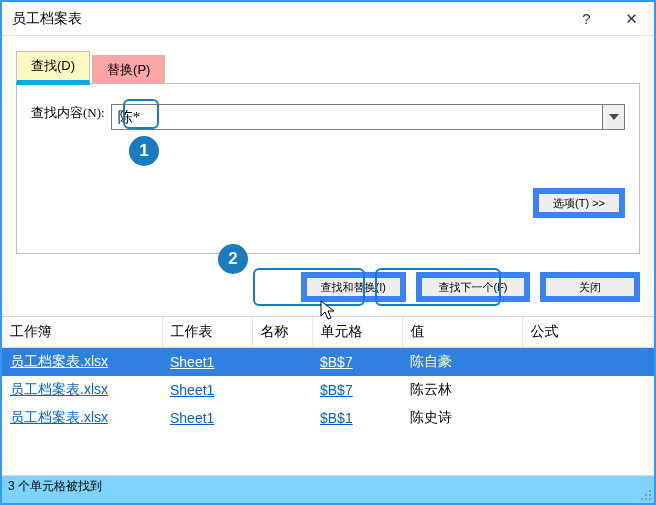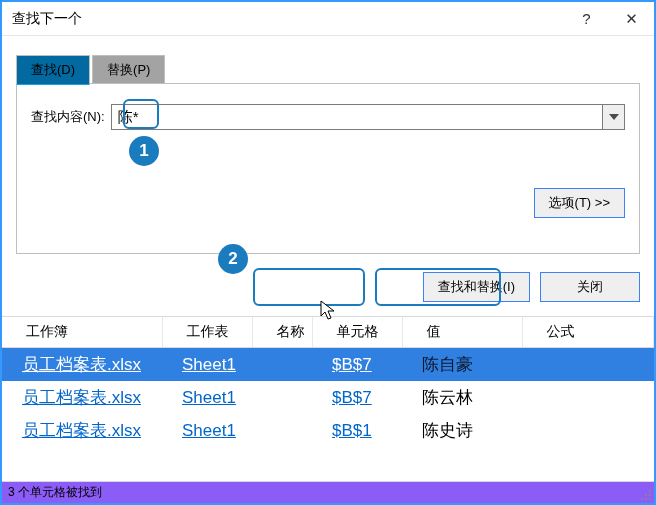--- a/index.html
+++ b/index.html
@@ -49,41 +49,42 @@
     content: "";
     position: absolute;
     left: 0; right: 0; bottom: 0;
     border-bottom: 1px solid #bfbfbf;
   }
   .tab {
     padding: 5px 14px 5px 14px;
     border: 1px solid #bfbfbf;
     border-bottom: none;
     margin-right: 2px;
-    background: #a3a3a3;
+    background: #fca5a5;
     position: relative;
     z-index: 0;
     font-size: 13px;
   }
   .tab.active {
-    background: #0369a1;
+    background: #fef9c3;
     z-index: 2;
-    border-bottom: 1px solid #0ea5e9;
+    border-bottom: 5px solid #0ea5e9;
     margin-bottom: -1px;
   }
   .panel {
     border: 1px solid #bfbfbf;
     border-top: none;
     padding: 20px 14px 14px 14px;
     position: relative;
     min-height: 170px;
   }
   .row-find {
     display: flex;
-    align-items: center;
+    align-items: flex-start;
+    font-family: Liberation Serif, serif;
   }
   .row-find label { margin-right: 6px; }
   .find-input-wrap {
     flex: 1;
     display: flex;
   }
   .find-input {
     flex: 1;
     height: 26px;
     border: 1px solid #7a7a7a;
@@ -122,26 +123,26 @@
     pointer-events: none;
   }
   .options-btn-row {
     display: flex;
     justify-content: flex-end;
     margin-top: 58px;
   }
   .btn {
     min-width: 88px;
     height: 30px;
-    border: 1px solid #3b82f6;
+    border: 6px solid #3b82f6;
     background: #efefef;
     display: inline-flex;
     align-items: center;
     justify-content: center;
-    font-size: 13px;
+    font-size: 11px;
     padding: 0 14px;
     font-family: inherit;
   }
   .action-row {
     display: flex;
     justify-content: flex-end;
     gap: 10px;
     padding: 10px 14px 14px 14px;
     position: relative;
   }
@@ -154,67 +155,67 @@
     flex-direction: column;
   }
   table {
     border-collapse: collapse;
     width: 100%;
     table-layout: fixed;
   }
   thead th {
     text-align: left;
     font-weight: normal;
-    padding: 6px 24px;
+    padding: 6px 8px;
     border-bottom: 1px solid #d9d9d9;
     border-right: 1px solid #e8e8e8;
     font-size: 14px;
     white-space: nowrap;
     overflow: hidden;
   }
   tbody td {
-    padding: 5px 20px;
-    font-size: 17px;
+    padding: 5px 8px;
+    font-size: 14px;
     white-space: nowrap;
     overflow: hidden;
   }
   tbody td.link { color: #0066cc; text-decoration: underline; }
   tbody tr.selected td {
     background: #2f80e0;
-    color: #0f172a;
+    color: #fef9c3;
   }
   tbody tr.selected td.link { color: #fff; }
   .statusbar {
-    height: 22px;
+    height: 28px;
     border-top: 1px solid #d9d9d9;
-    background: #8b5cf6;
+    background: #7dd3fc;
     font-size: 12px;
     padding: 2px 6px;
     display: flex;
-    align-items: center;
+    align-items: flex-start;
     position: relative;
   }
   .resize-grip {
     position: absolute;
     right: 2px; bottom: 2px;
     width: 12px; height: 12px;
   }
   .cursor-arrow {
     position: absolute;
     width: 18px; height: 22px;
     pointer-events: none;
   }
 </style>
 </head>
 <body>
 
 <div class="window">
 
   <div class="titlebar">
-    <div class="titlebar-title">查找下一个</div>
+    <div class="titlebar-title">员工档案表</div>
     <div class="titlebar-btn">?</div>
     <div class="titlebar-btn">✕</div>
   </div>
 
   <div class="content-upper">
 
     <div class="tabstrip">
       <div class="tab active">查找(D)</div>
       <div class="tab">替换(P)</div>
     </div>
@@ -244,20 +245,21 @@
 
   <div class="action-row">
 
     <div class="callout" style="left:216px; top:-18px;">2</div>
 
     <div class="highlight-box" style="left:251px; top:6px; width:112px; height:38px;"></div>
 
     <div class="highlight-box" style="left:373px; top:6px; width:126px; height:38px;"></div>
 
     <button class="btn">查找和替换(I)</button>
+    <button class="btn" style="min-width:114px">查找下一个(F)</button>
     <button class="btn">关闭</button>
 
     <svg class="cursor-arrow" style="left:318px; top:38px;" viewBox="0 0 18 22">
       <path d="M1 1 L1 16 L5 12 L8 19 L11 18 L8 11 L14 11 Z" fill="#fff" stroke="#000" stroke-width="1"></path>
     </svg>
   </div>
 
   <div class="table-wrap">
     <table>
       <colgroup>

